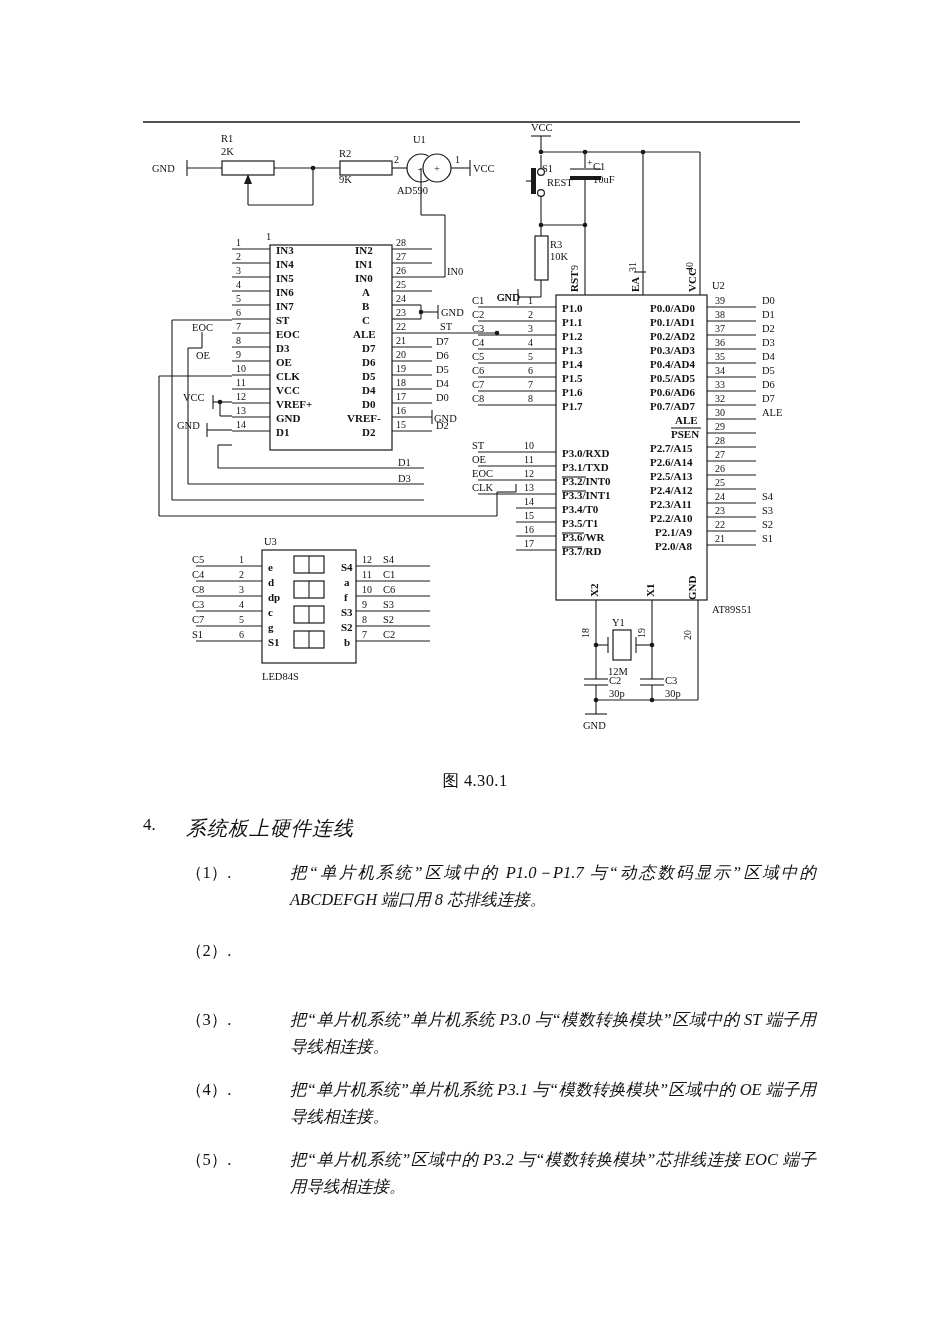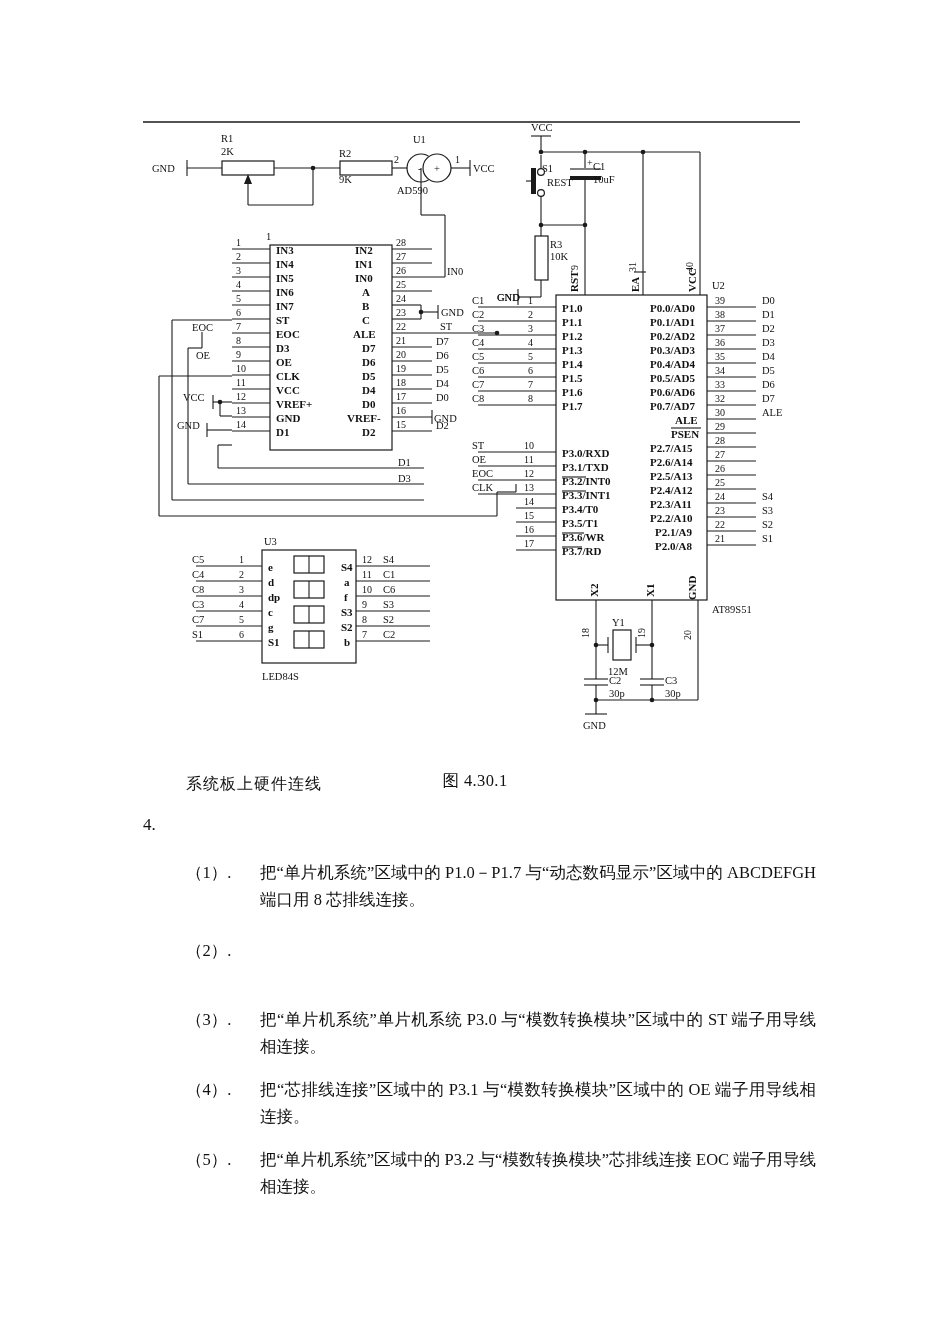--- a/index.html
+++ b/index.html
@@ -9,25 +9,25 @@
   #page{position:absolute;inset:0;width:950px;height:1344px;overflow:hidden;background:#fff;}
 
   
   #schematic{position:absolute;left:0;top:0;width:950px;height:760px;}
   #schematic svg{display:block;}
 
   
   .caption{position:absolute;left:0;top:770px;width:950px;text-align:center;
            font-size:16.5px;letter-spacing:.4px;}
   .sect-num{position:absolute;left:143px;top:815px;font-size:17px;}
-  .sect-title{position:absolute;left:186px;top:774px;font-size:16px;letter-spacing:1px;}
+  .sect-title{position:absolute;left:186px;top:815px;font-size:20px;letter-spacing:1px;font-style:italic;}
 
   .item{position:absolute;width:630px;font-size:16.5px;line-height:1.62;text-align:justify;}
   .item .marker{position:absolute;left:0;top:0;white-space:nowrap;}
-  .item .body{display:block;margin-left:74px;}
+  .item .body{display:block;margin-left:104px;font-style:italic;}
   .i1{left:186px;top:860px;}
   .i2{left:186px;top:938px;}
   .i3{left:186px;top:1007px;}
   .i4{left:186px;top:1077px;}
   .i5{left:186px;top:1147px;}
 </style>
 </head>
 <body>
 
 <div id="page">
@@ -568,20 +568,20 @@
   </div>
   <div class="item i2">
     <span class="marker">（2）.</span>
   </div>
   <div class="item i3">
     <span class="marker">（3）.</span>
     <span class="body">把“单片机系统”单片机系统 P3.0 与“模数转换模块”区域中的 ST 端子用导线相连接。</span>
   </div>
   <div class="item i4">
     <span class="marker">（4）.</span>
-    <span class="body">把“芯排线连接”区域中的 P3.1 与“模数转换模块”区域中的 OE 端子用导线相连接。</span>
+    <span class="body">把“单片机系统”单片机系统 P3.1 与“模数转换模块”区域中的 OE 端子用导线相连接。</span>
   </div>
   <div class="item i5">
     <span class="marker">（5）.</span>
     <span class="body">把“单片机系统”区域中的 P3.2 与“模数转换模块”芯排线连接 EOC 端子用导线相连接。</span>
   </div>
 
 </div>
 
 </body></html>

